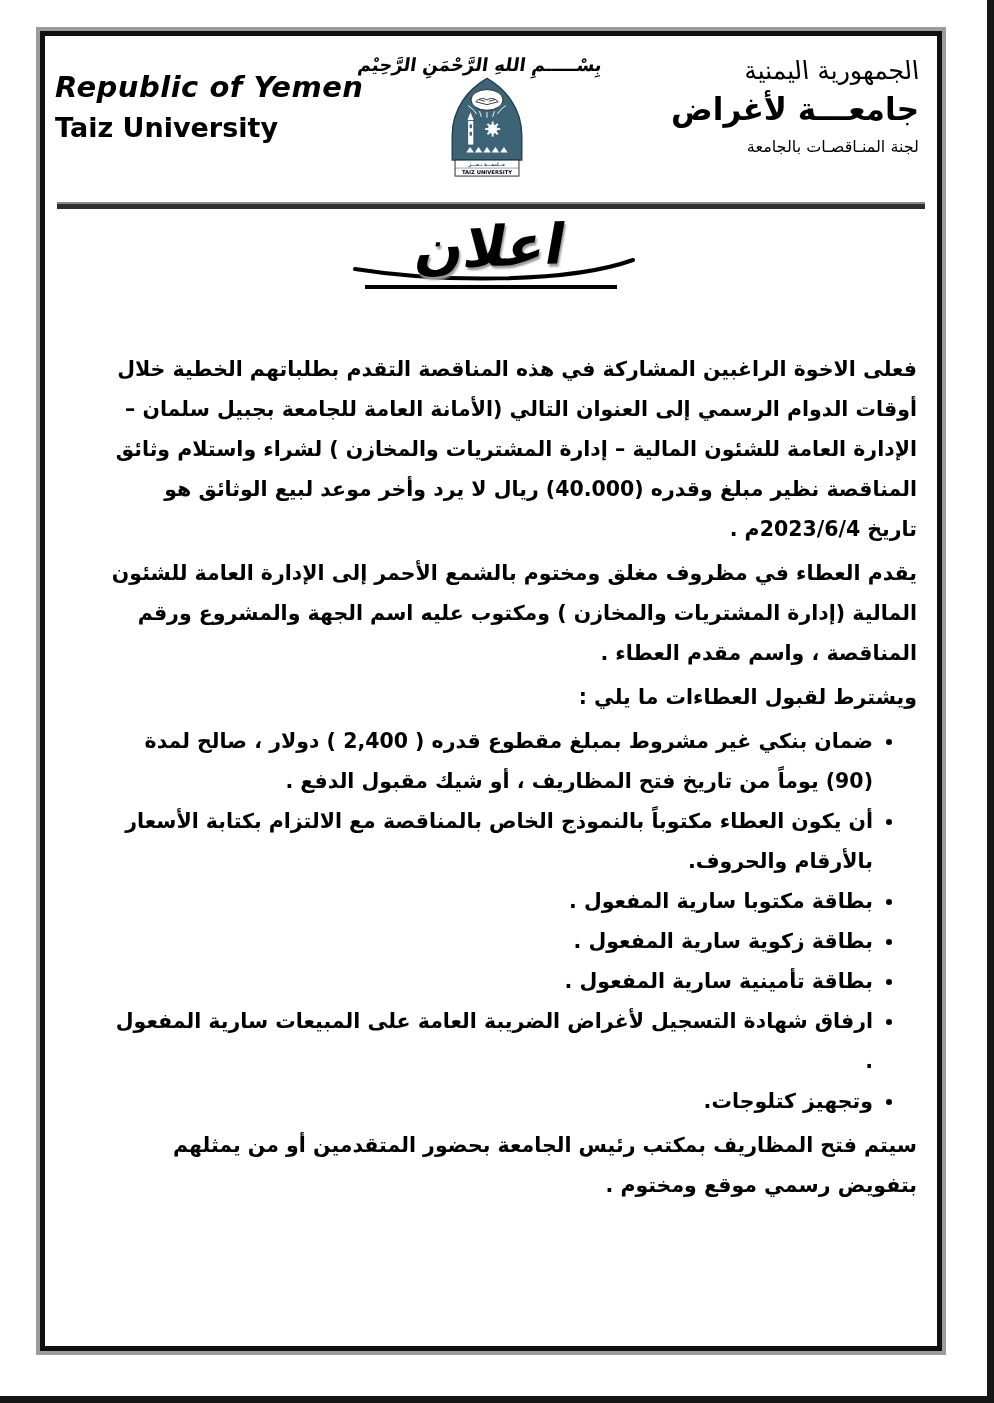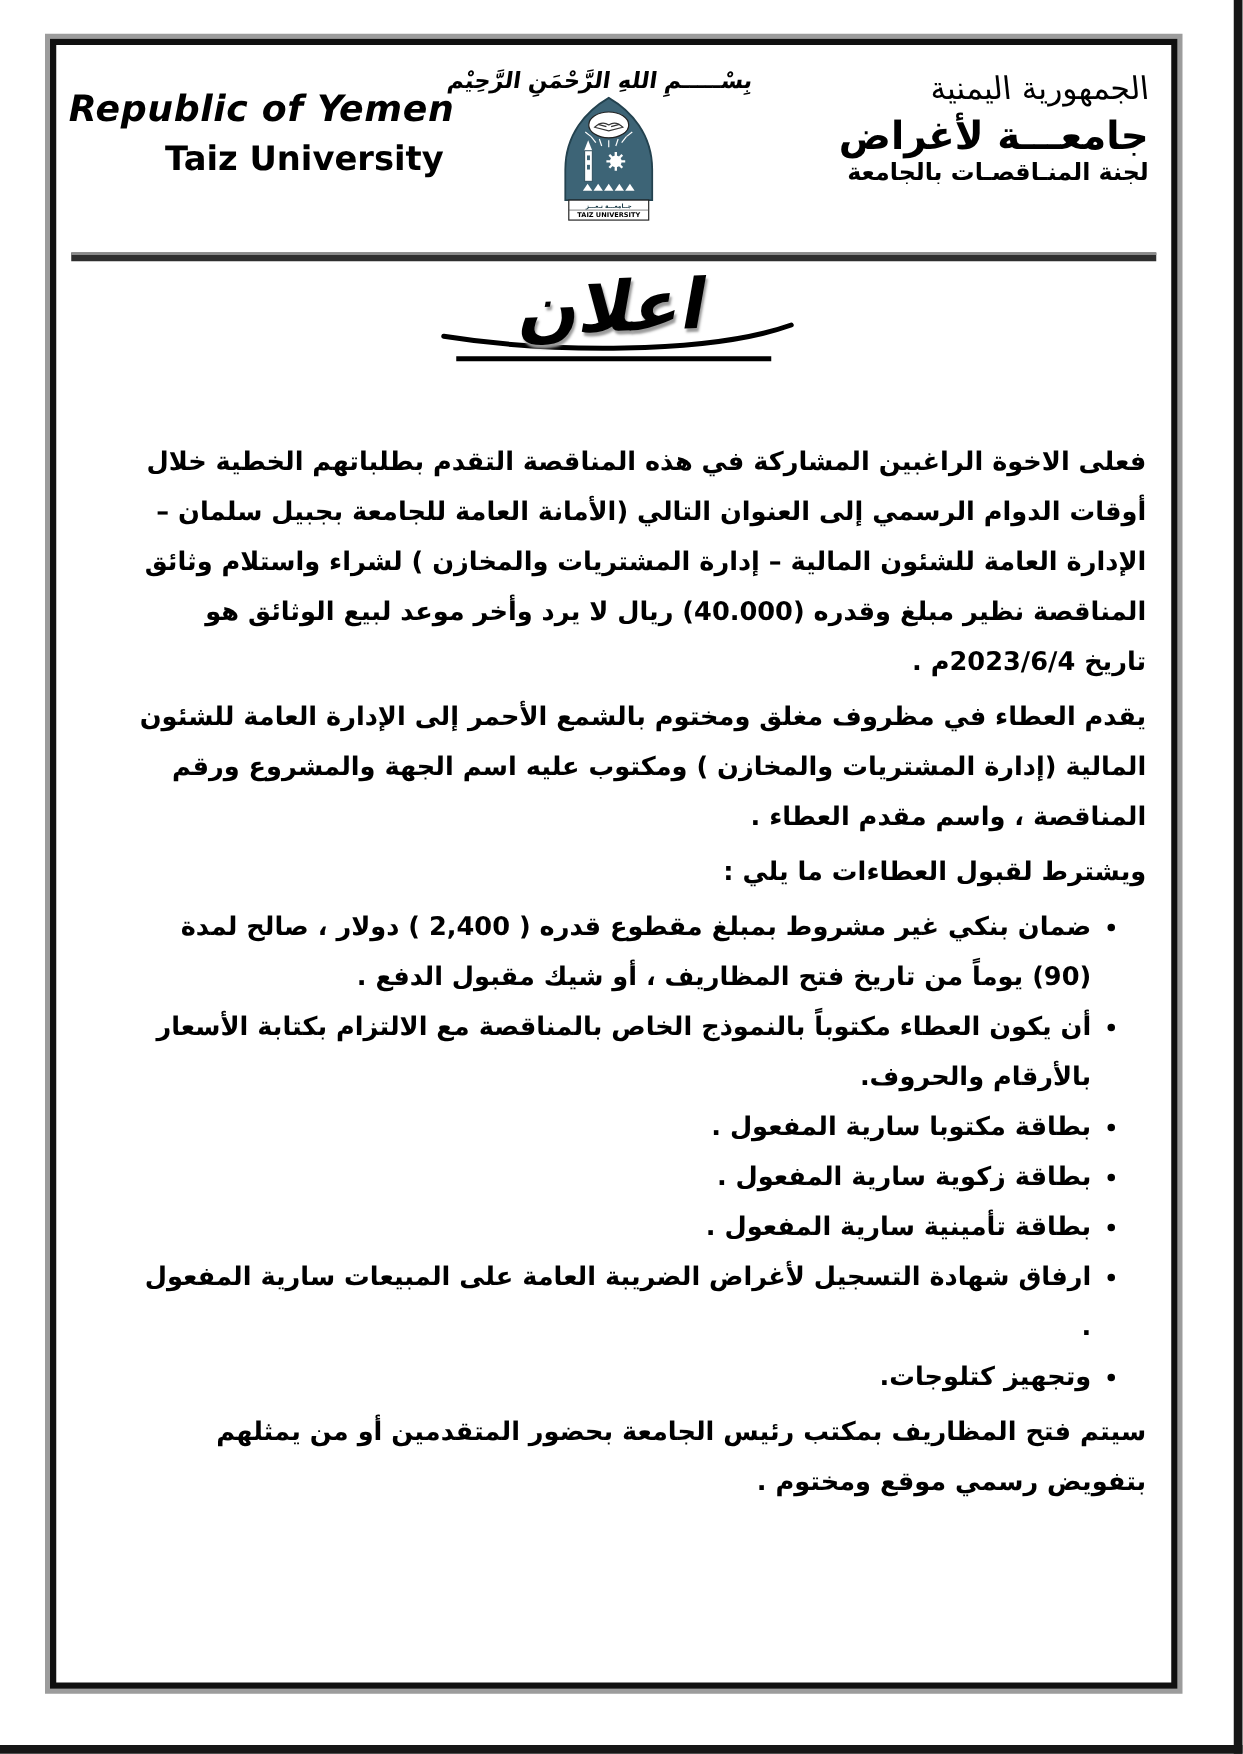--- a/index.html
+++ b/index.html
@@ -11,30 +11,30 @@
   .scan-edge-bottom{position:absolute;left:0;bottom:0;width:100%;height:7px;background:#161616}
 
   .frame{
     position:absolute;left:40px;top:31px;width:892px;height:1310px;
     border:5px solid #101010;box-shadow:0 0 0 4px #9c9c9c;background:#fff;
   }
   .inner{position:relative;width:100%;height:100%;padding:14px 10px 0 10px;box-sizing:border-box}
 
   
   .hdr{display:flex;justify-content:space-between;height:150px}
-  .hdr-en{width:300px;text-align:right;padding-top:20px}
+  .hdr-en{width:300px;text-align:left;padding-top:20px}
   .en1{font-size:29px;font-weight:bold;font-style:italic;letter-spacing:.5px;white-space:nowrap}
   .en2{font-size:27px;font-weight:bold;margin-top:8px;white-space:nowrap}
   .hdr-c{width:230px;text-align:center}
   .bismillah{font-size:18px;font-weight:bold;transform:skewX(-8deg);white-space:nowrap;direction:rtl;margin-top:4px}
   .logo-svg{margin-top:2px}
   .hdr-ar{width:300px;direction:rtl;text-align:right;padding:6px 8px 0 0}
   .ar1{font-size:25px;white-space:nowrap;transform:skewX(6deg)}
   .ar2{font-size:31px;font-weight:bold;margin-top:6px;white-space:nowrap}
-  .ar3{font-size:19px;font-weight:bold;white-space:nowrap}
+  .ar3{font-size:16px;font-weight:normal;margin-top:10px;white-space:nowrap}
 
   .divider{height:5px;background:#2e2e2e;border-top:2px solid #8a8a8a;margin:2px 2px 0 2px}
 
   
   .title-wrap{text-align:center;margin-top:8px;height:104px}
   .title-txt{
     display:inline-block;font-size:56px;font-weight:bold;direction:rtl;
     transform:skewX(-12deg) rotate(-2deg);
     text-shadow:2px 3px 2px #9b9b9b;line-height:60px;
   }

